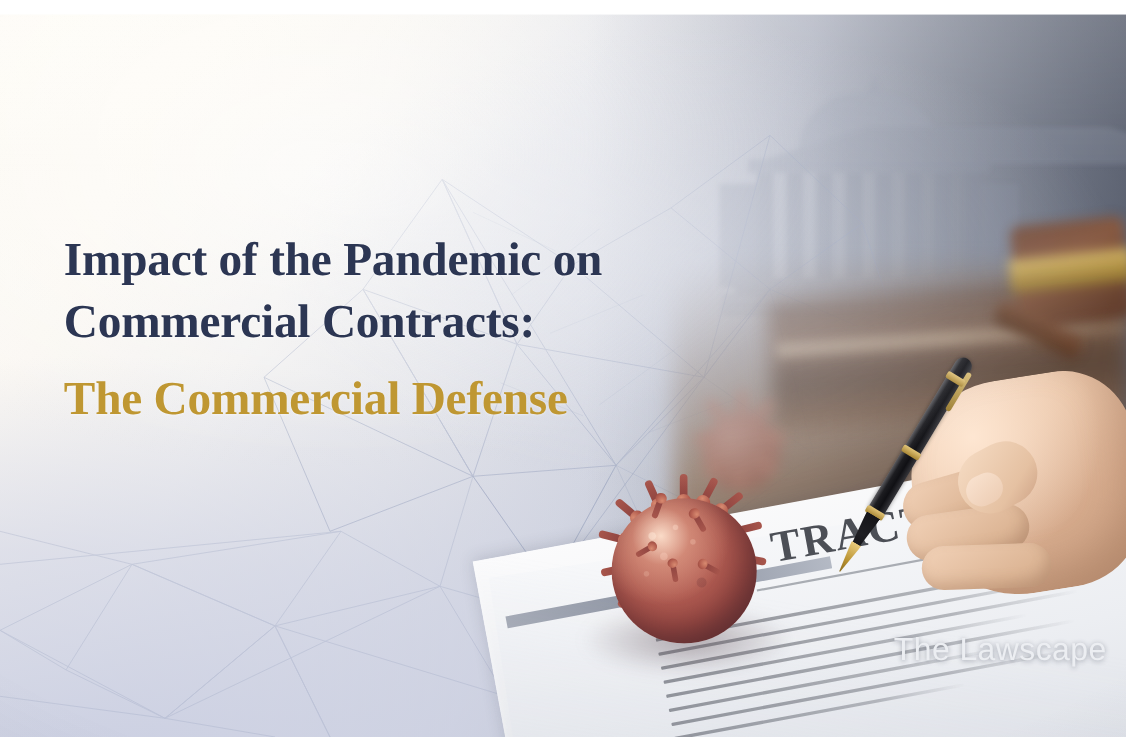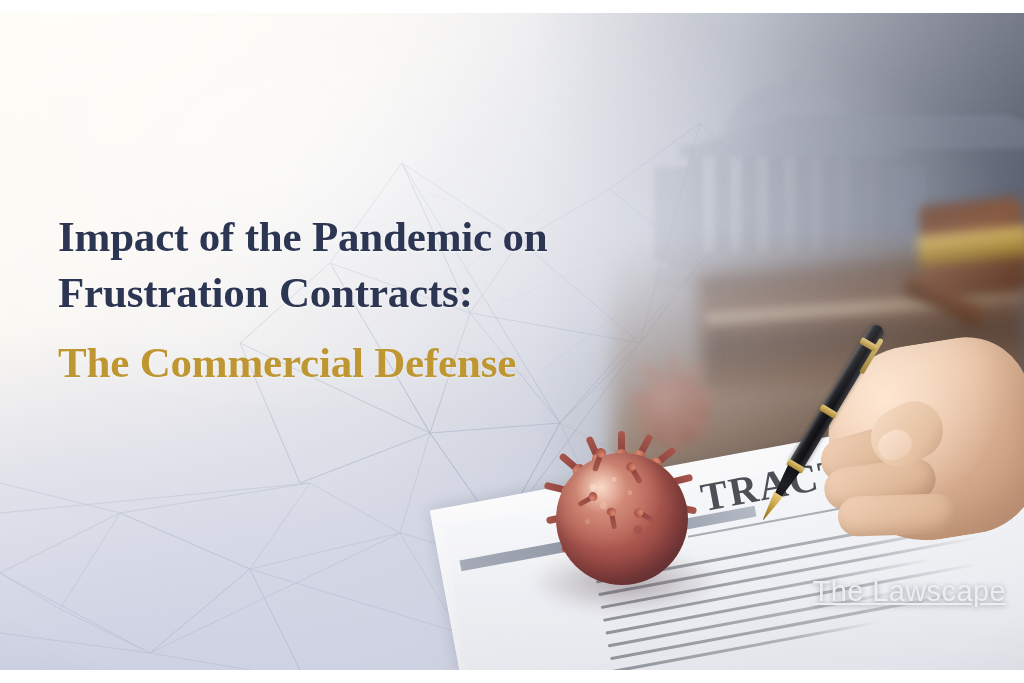--- a/index.html
+++ b/index.html
@@ -328,21 +328,20 @@
     z-index:6;
     white-space:nowrap;
   }
   .brand{
     position:absolute;right:18px;bottom:62px;
     font-family:"Liberation Sans",sans-serif;
     font-weight:400;font-size:29px;letter-spacing:.4px;
     color:#eceef2;
     text-shadow:0 1px 5px rgba(60,66,84,.45);
     z-index:6;
-    text-decoration:underline;
   }
 
   
   .band-top{position:absolute;left:0;top:0;width:1024px;height:13px;background:#ffffff;z-index:9;}
   .band-bottom{position:absolute;left:0;bottom:0;width:1024px;height:13px;background:#ffffff;z-index:9;}
 </style>
 </head>
 <body>
 
 <div id="banner">
@@ -569,21 +568,21 @@
         <div class="pen-tip"></div>
         <div class="pen-nib"></div>
       </div>
     </div>
 
     <div class="fog"></div>
     <div class="vig"></div>
 
     <div class="headline">
       <span class="ln">Impact of the Pandemic on</span>
-      <span class="ln">Frustration Contracts:</span>
+      <span class="ln">Commercial Contracts:</span>
     </div>
 
     <div class="subhead">The Commercial Defense</div>
 
     <div class="brand">The Lawscape</div>
 
   </div>
 
   <div class="band-bottom"></div>
 </div>

